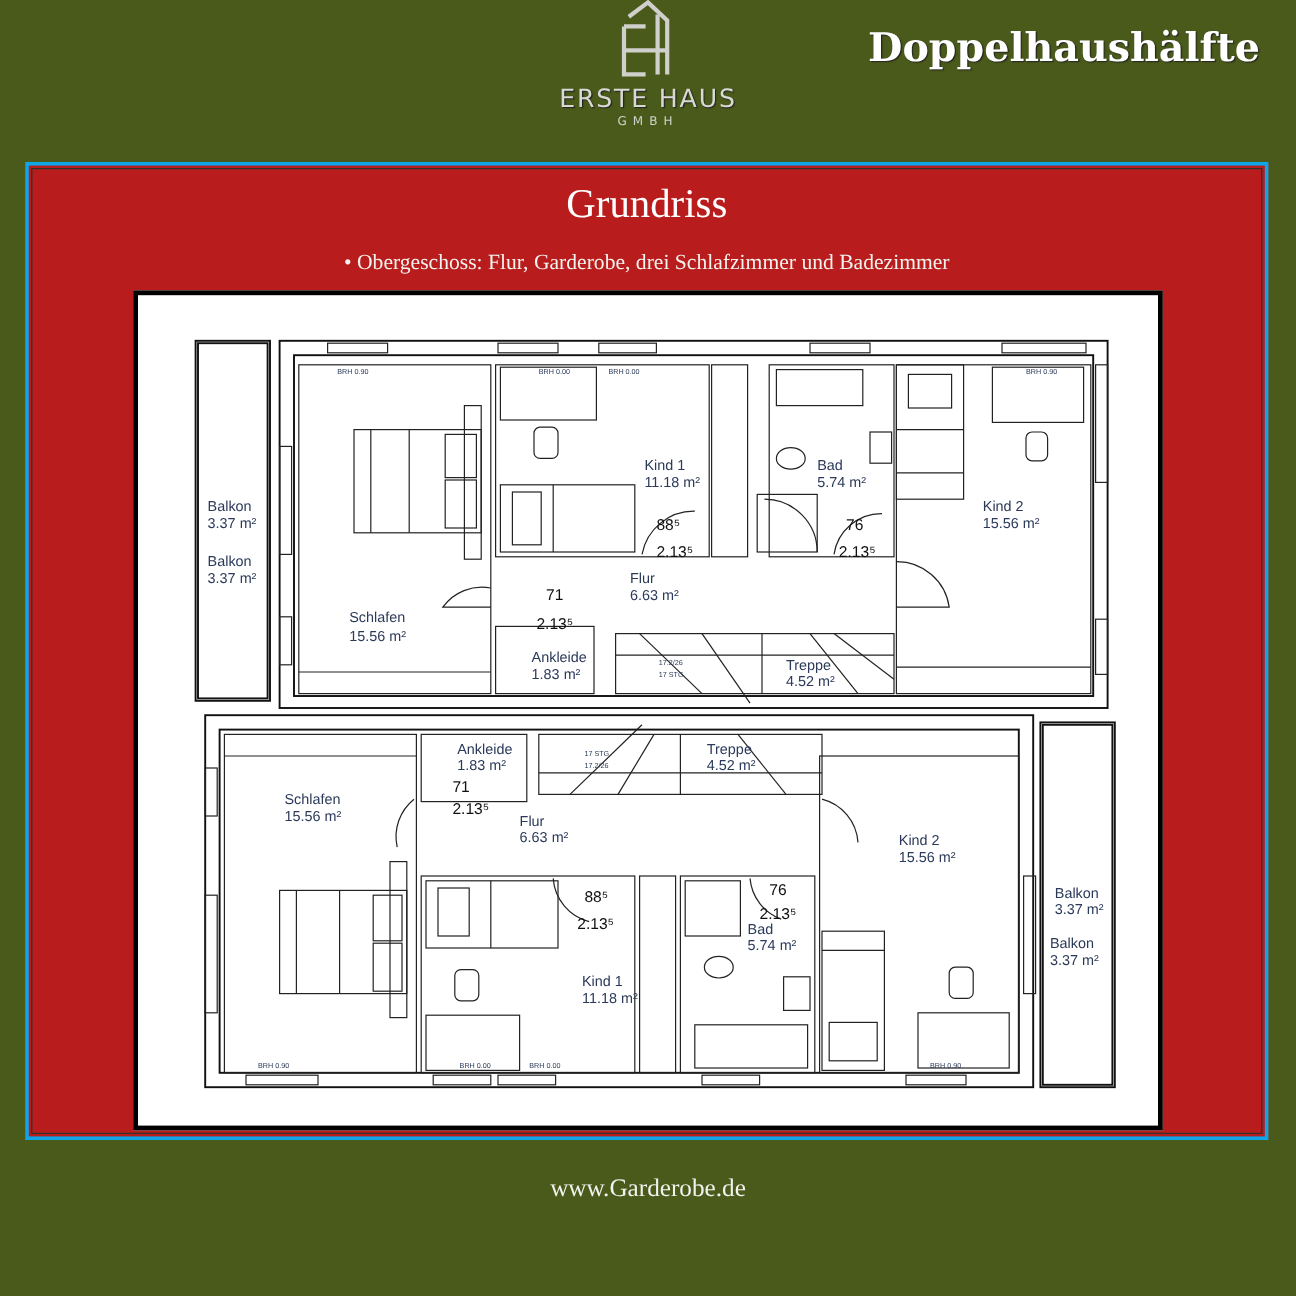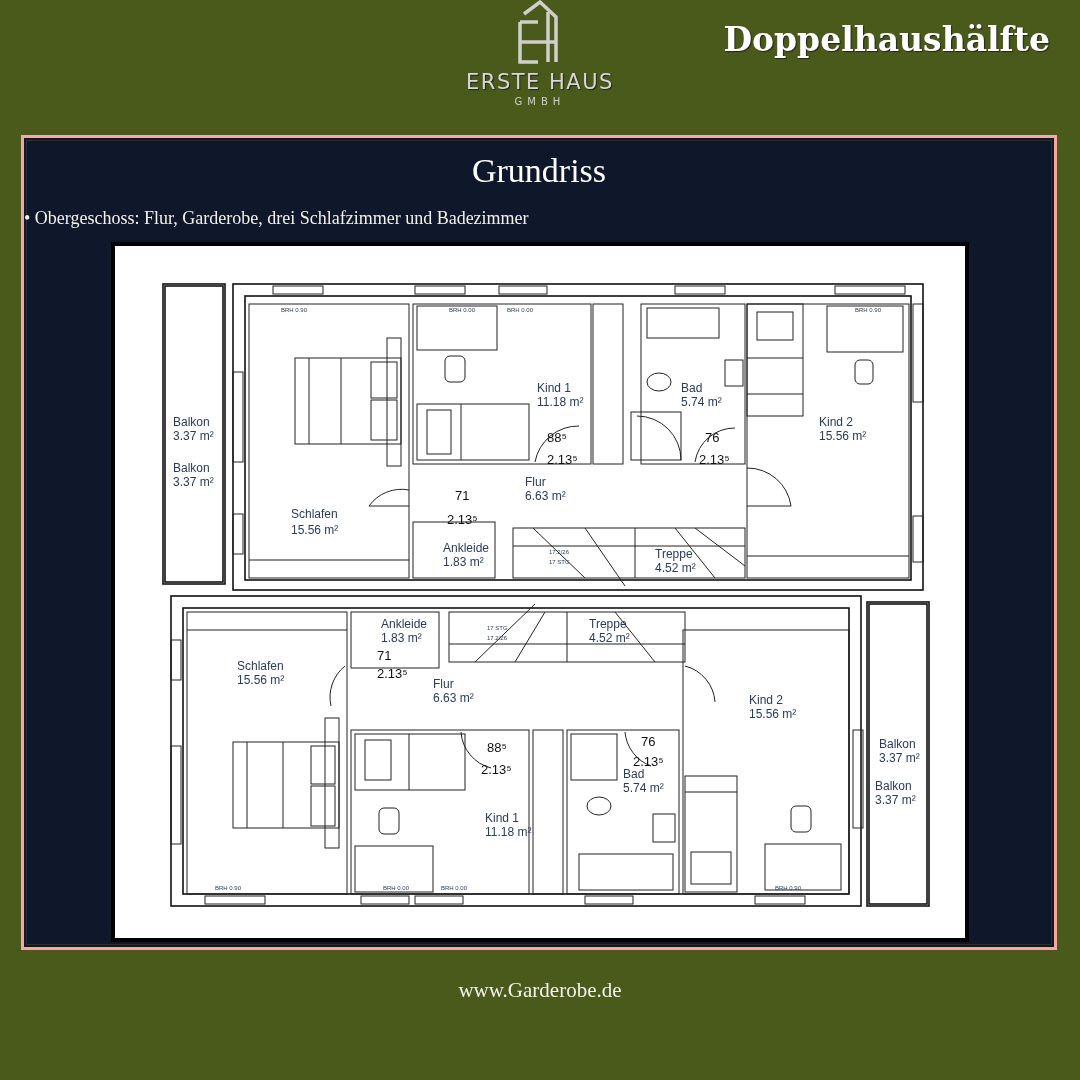--- a/index.html
+++ b/index.html
@@ -2,24 +2,24 @@
 <html><head>
 <meta charset="utf-8">
 <style>
   html,body{margin:0;padding:0;}
   body{width:1080px;height:1080px;background:#4a5a1a;position:relative;overflow:hidden;font-family:"DejaVu Serif","Liberation Serif",serif;}
   .logo{position:absolute;left:440px;top:0;width:200px;height:124px;text-align:center;}
   .logo svg{display:block;margin:0 auto;}
   .logo-name{color:#d8d8d4;font-family:"DejaVu Sans","Liberation Sans",sans-serif;font-size:21px;letter-spacing:1.5px;margin-top:4px;text-shadow:1px 1px 1px #222;}
   .logo-sub{color:#d0d0cc;font-family:"DejaVu Sans","Liberation Sans",sans-serif;font-size:10px;letter-spacing:5px;margin-top:2px;}
   .badge{position:absolute;right:30px;top:20px;color:#fff;font-family:"DejaVu Serif","Liberation Serif",serif;font-weight:bold;font-size:33px;text-shadow:1px 1px 1px #222;}
-  .panel{position:absolute;left:21px;top:135px;width:1036px;height:815px;background:#0f172a;border:3px solid #fca5a5;box-sizing:border-box;}
+  .panel{position:absolute;left:21px;top:135px;width:1036px;height:815px;background:#b91c1c;border:3px solid #0ea5e9;box-sizing:border-box;}
   .panel-inner{position:absolute;inset:2px;border:1px solid #2e3128;}
   .title{position:absolute;top:14px;left:0;right:0;text-align:center;color:#fff;font-size:34px;font-family:"Liberation Serif","DejaVu Serif",serif;}
-  .subtitle{position:absolute;top:70px;left:0;right:0;color:#f2f2ee;font-size:18px;font-family:"Liberation Serif","DejaVu Serif",serif;}
+  .subtitle{position:absolute;top:70px;left:0;right:0;text-align:center;color:#f2f2ee;font-size:18px;font-family:"Liberation Serif","DejaVu Serif",serif;}
   .plan-frame{position:absolute;left:87px;top:104px;width:858px;height:700px;background:#fff;border:4px solid #000;box-sizing:border-box;}
   .plan-frame svg{position:absolute;left:0;top:0;}
   .footer{position:absolute;left:0;right:0;top:978px;text-align:center;color:#f2f2ee;font-family:"Liberation Serif","DejaVu Serif",serif;font-size:21px;line-height:24px;}
   .footer .mail{padding-left:38px;}
   .lbl{font-family:"Liberation Sans","DejaVu Sans",sans-serif;font-size:12px;fill:#2b3a5a;}
   .lbl-sm{font-family:"Liberation Sans","DejaVu Sans",sans-serif;font-size:6px;fill:#2b3a5a;}
   .dim{font-family:"Liberation Sans","DejaVu Sans",sans-serif;font-size:13px;fill:#111;}
   .w{fill:none;stroke:#111;stroke-width:1.6;}
   .t{fill:none;stroke:#222;stroke-width:1;}
 </style>

